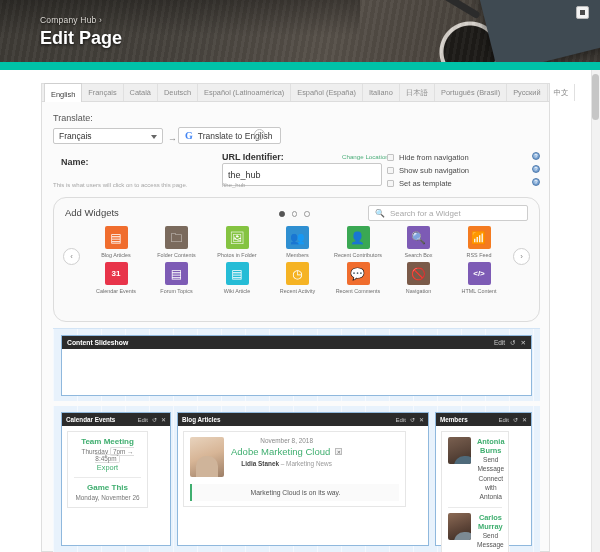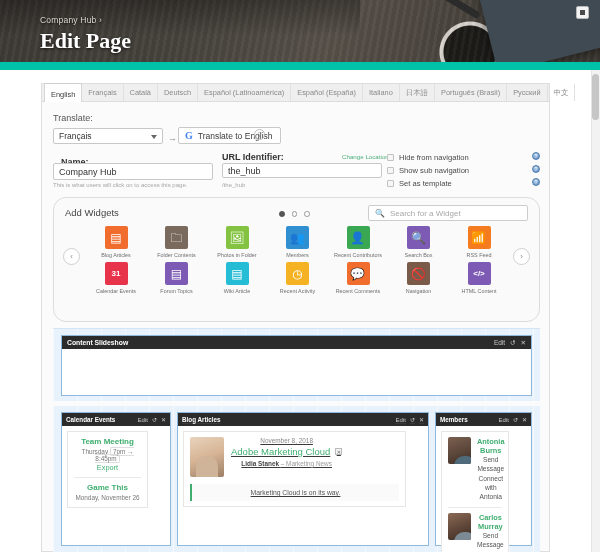--- a/index.html
+++ b/index.html
@@ -38,21 +38,21 @@
   .hero-shade{
     position:absolute; left:0; top:0; width:360px; height:36px;
     background:linear-gradient(180deg, rgba(0,0,0,.30), rgba(0,0,0,0));
   }
   .crumb{
     position:absolute; left:40px; top:15px; color:#dcd9d4; font-size:8.5px;
     letter-spacing:.2px; text-shadow:0 1px 2px rgba(0,0,0,.7);
   }
   .hero-title{
     position:absolute; left:40px; top:28px; color:#ffffff;
-    font-family:Liberation Serif, serif; font-size:22px; font-weight:700;
+    font-family:Liberation Sans, sans-serif; font-size:18px; font-weight:700;
     text-shadow:0 1px 3px rgba(0,0,0,.8);
   }
   .winbtn{
     position:absolute; right:11px; top:6px; width:13px; height:13px;
     background:#f3f3f3; border:1px solid #b9b9b9; border-radius:2px;
     display:flex; align-items:center; justify-content:center;
   }
   .winbtn i{ display:block; width:5px; height:5px; background:#4a4a4a; }
   .tealbar{ position:absolute; left:0; top:62px; width:600px; height:8px; background:#00c2a8; }
 
@@ -110,21 +110,21 @@
   .name-input{
     position:absolute; left:11px; top:61px; width:160px; height:17px; background:#fff;
     border:1px solid #c8c8c8; border-radius:2px; font-size:9px; color:#333;
     display:flex; align-items:center; padding-left:5px;
   }
   .name-hint{ position:absolute; left:11px; top:80px; font-size:6px; color:#a6a6a6; }
 
   .url-label{ position:absolute; left:180px; top:50px; }
   .changeloc{ position:absolute; left:300px; top:51px; font-size:6.2px; color:#4cae7a; }
   .url-input{
-    position:absolute; left:180px; top:61px; width:160px; height:15px; background:#fff;
+    position:absolute; left:180px; top:61px; width:160px; height:23px; background:#fff;
     border:1px solid #c8c8c8; border-radius:2px; font-size:9px; color:#333;
     display:flex; align-items:center; padding-left:5px;
   }
   .url-hint{ position:absolute; left:180px; top:80px; font-size:6px; color:#a6a6a6; }
 
   .checks{ position:absolute; left:345px; top:50px; width:160px; }
   .chk-row{ display:flex; align-items:center; gap:5px; height:10.5px; margin-bottom:2.5px; }
   .chk-box{ width:7px; height:7px; border:1px solid #c2c2c2; background:#f6f6f6; border-radius:1px; }
   .chk-lbl{ font-size:7.6px; color:#4a4a4a; white-space:nowrap; }
   .helps{ position:absolute; left:490px; top:50px; }
@@ -286,23 +286,20 @@
         </div>
         <div class="arrow-r">→</div>
 
         <div class="gbtn">
           <span class="g-glyph">G</span>
           <span>Translate to English</span>
         </div>
         <div class="qmark">?</div>
 
         <div class="lbl-b name-label">Name:</div>
-        <div class="name-input">
-          <span>Company Hub</span>
-        </div>
         <div class="name-hint">This is what users will click on to access this page.</div>
 
         <div class="lbl-b url-label">URL Identifier:</div>
         <div class="changeloc">Change Location</div>
         <div class="url-input">
           <span>the_hub</span>
         </div>
         <div class="url-hint">/the_hub</div>
 
         <div class="checks">
@@ -442,21 +439,21 @@
                 </div>
                 <div class="hr"></div>
                 <div>
                   <div class="ev-t">Game This</div>
                   <div class="ev-s">Monday, November 26</div>
                 </div>
               </div>
             </div>
           </div>
 
-          <div class="pan" style="left:124px; width:252px; height:134px;text-decoration:underline;">
+          <div class="pan" style="left:124px; width:252px; height:134px;">
             <div class="pan-bar">
               <span class="pan-name">Blog Articles</span>
               <span class="pan-tools">
                 <span>Edit</span>
                 <span>↺</span>
                 <span>✕</span>
               </span>
             </div>
             <div class="pan-body">
               <div class="card">

